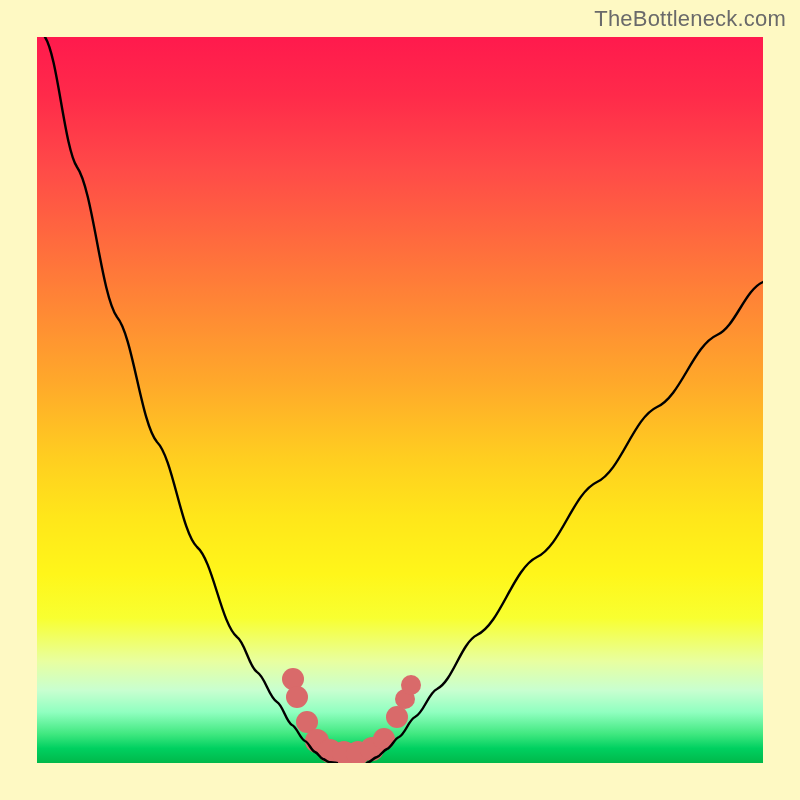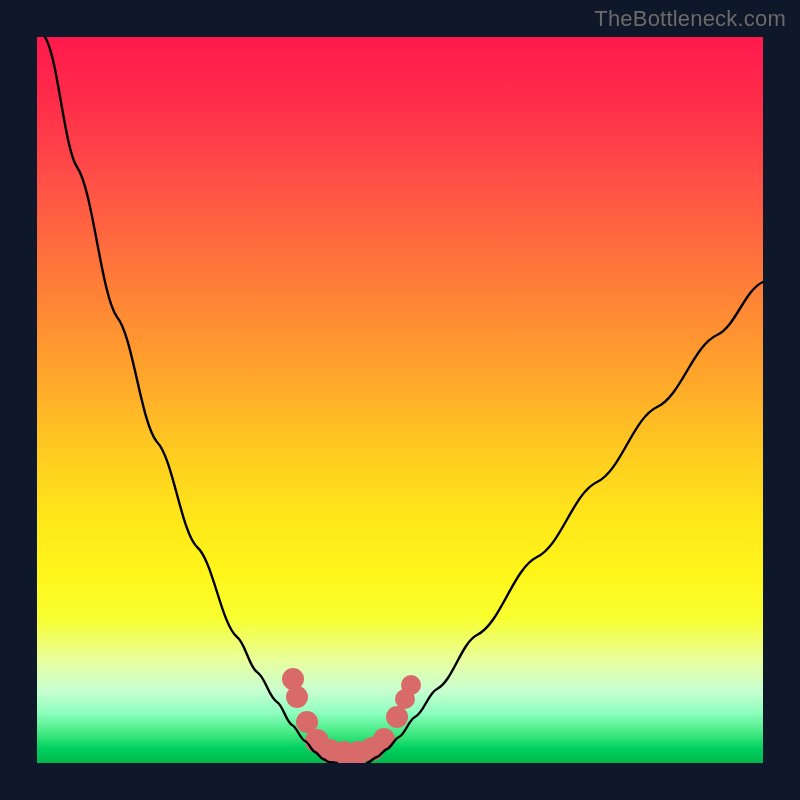--- a/index.html
+++ b/index.html
@@ -10,21 +10,21 @@
     background: #000;
     overflow: hidden;
     font-family: Arial, Helvetica, sans-serif;
   }
   .frame {
     position: absolute;
     top: 0;
     left: 0;
     width: 800px;
     height: 800px;
-    background: #0f172a;
+    background: #fef9c3;
   }
   .plot-area {
     position: absolute;
     top: 37px;
     left: 37px;
     width: 726px;
     height: 726px;
     overflow: hidden;
   }
   .gradient {

